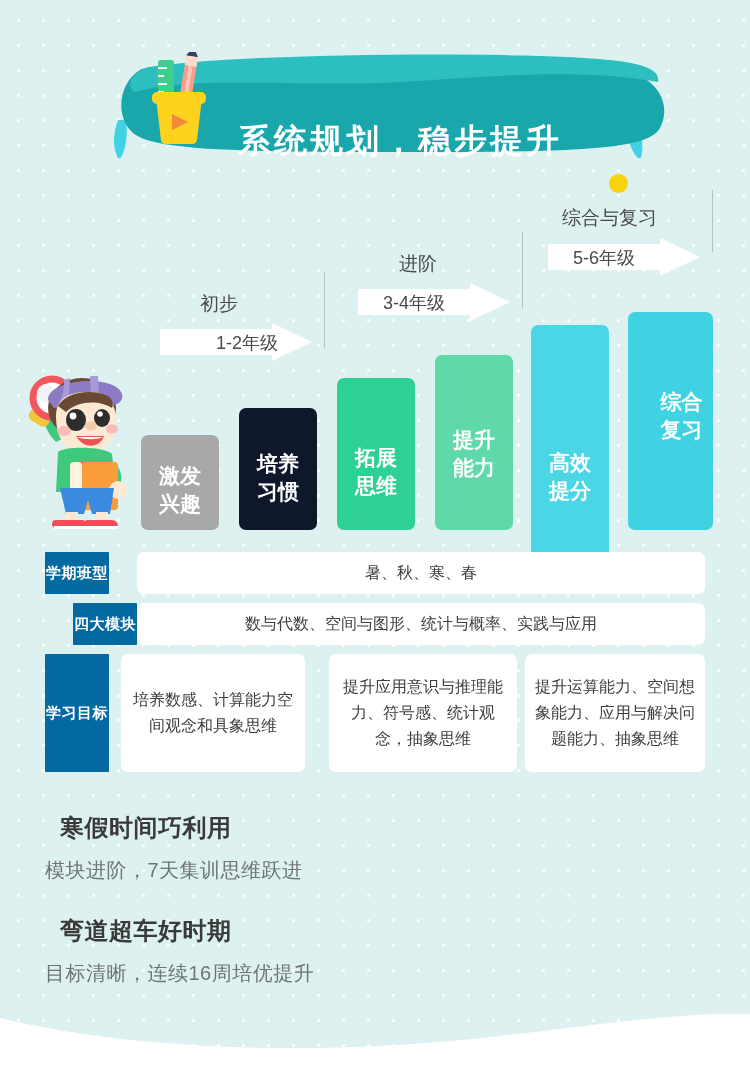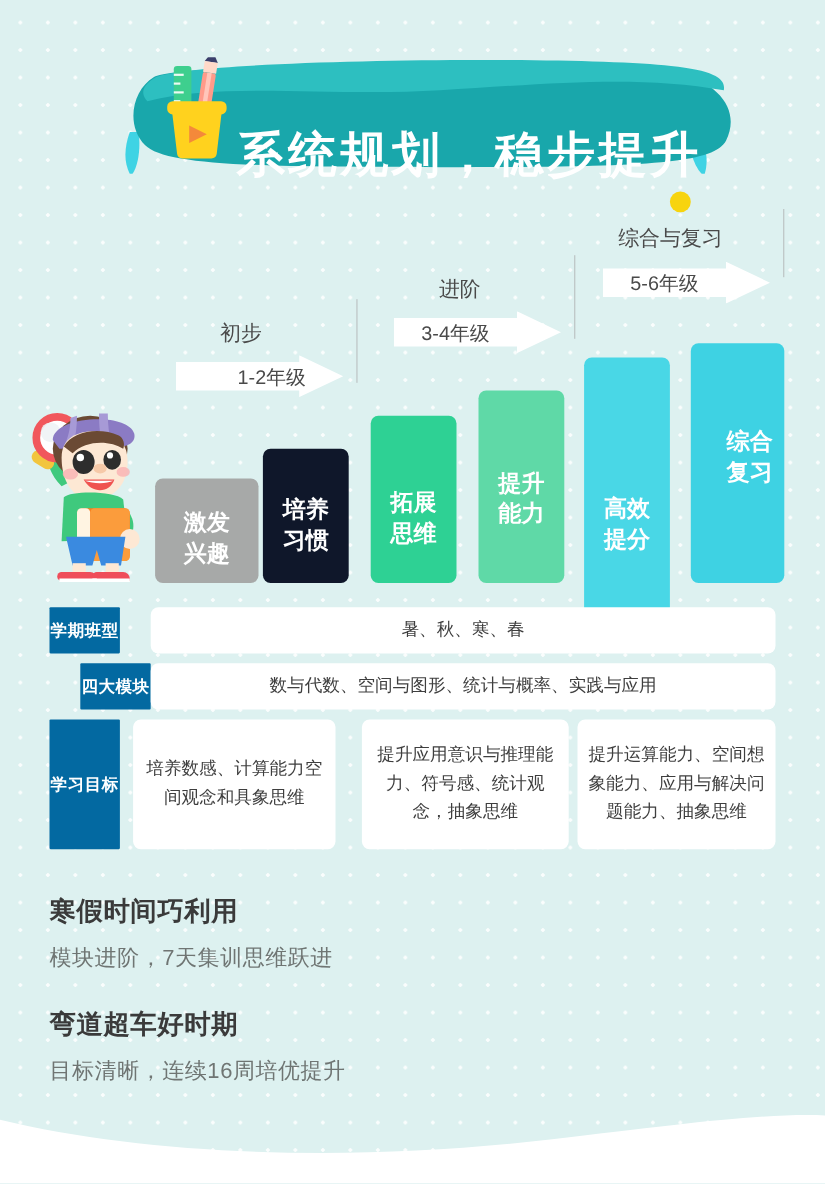--- a/index.html
+++ b/index.html
@@ -42,21 +42,21 @@
     left: 0; top: 48px;
     width: 750px; height: 110px;
   }
   .banner-svg { position: absolute; left: 0; top: 0; }
   .banner-title {
     position: absolute;
     left: 215px; top: 73px;
     width: 370px;
     text-align: center;
     color: #ffffff;
-    font-size: 44px;
+    font-size: 33px;
     font-weight: bold;
     letter-spacing: 3px;
     line-height: 40px;
     white-space: nowrap;
   }
   .stage-name {
     position: absolute;
     color: #4a4a4a;
     font-size: 19px;
     line-height: 24px;
@@ -130,21 +130,21 @@
     align-items: center;
     justify-content: center;
     text-align: center;
     box-sizing: border-box;
     padding: 6px 10px;
   }
 
   
   .copy-head {
     position: absolute;
-    left: 45px;
+    left: 60px;
     color: #3a3a3a;
     font-size: 24px;
     font-weight: bold;
     letter-spacing: 0.5px;
     white-space: nowrap;
   }
   .copy-sub {
     position: absolute;
     left: 45px;
     color: #6f7573;
@@ -234,21 +234,21 @@
   </div>
 
   <div class="stage-name" style="left:562px; top:206px;">综合与复习</div>
   <div class="arrow-wrap" style="left:548px; top:238px;">
     <svg width="152" height="38" viewBox="0 0 152 38">
       <path d="M0 6 h112 V0 l40 19 -40 19 v-6 H0 Z" fill="#ffffff"></path>
     </svg>
     <div class="arrow-label" style="width:112px;">5-6年级</div>
   </div>
 
-  <div class="bar" style="left:141px; width:94px; height:95px;  top:435px; background:#a7a9a8;">
+  <div class="bar" style="left:141px; width:78px; height:95px;  top:435px; background:#a7a9a8;">
     <div class="bar-inner" style="bottom:12px;">
       <span>激发</span>
       <span>兴趣</span>
     </div>
   </div>
 
   <div class="bar" style="left:239px; width:78px; height:122px; top:408px; background:#0f172a;">
     <div class="bar-inner" style="bottom:24px;">
       <span>培养</span>
       <span>习惯</span>

